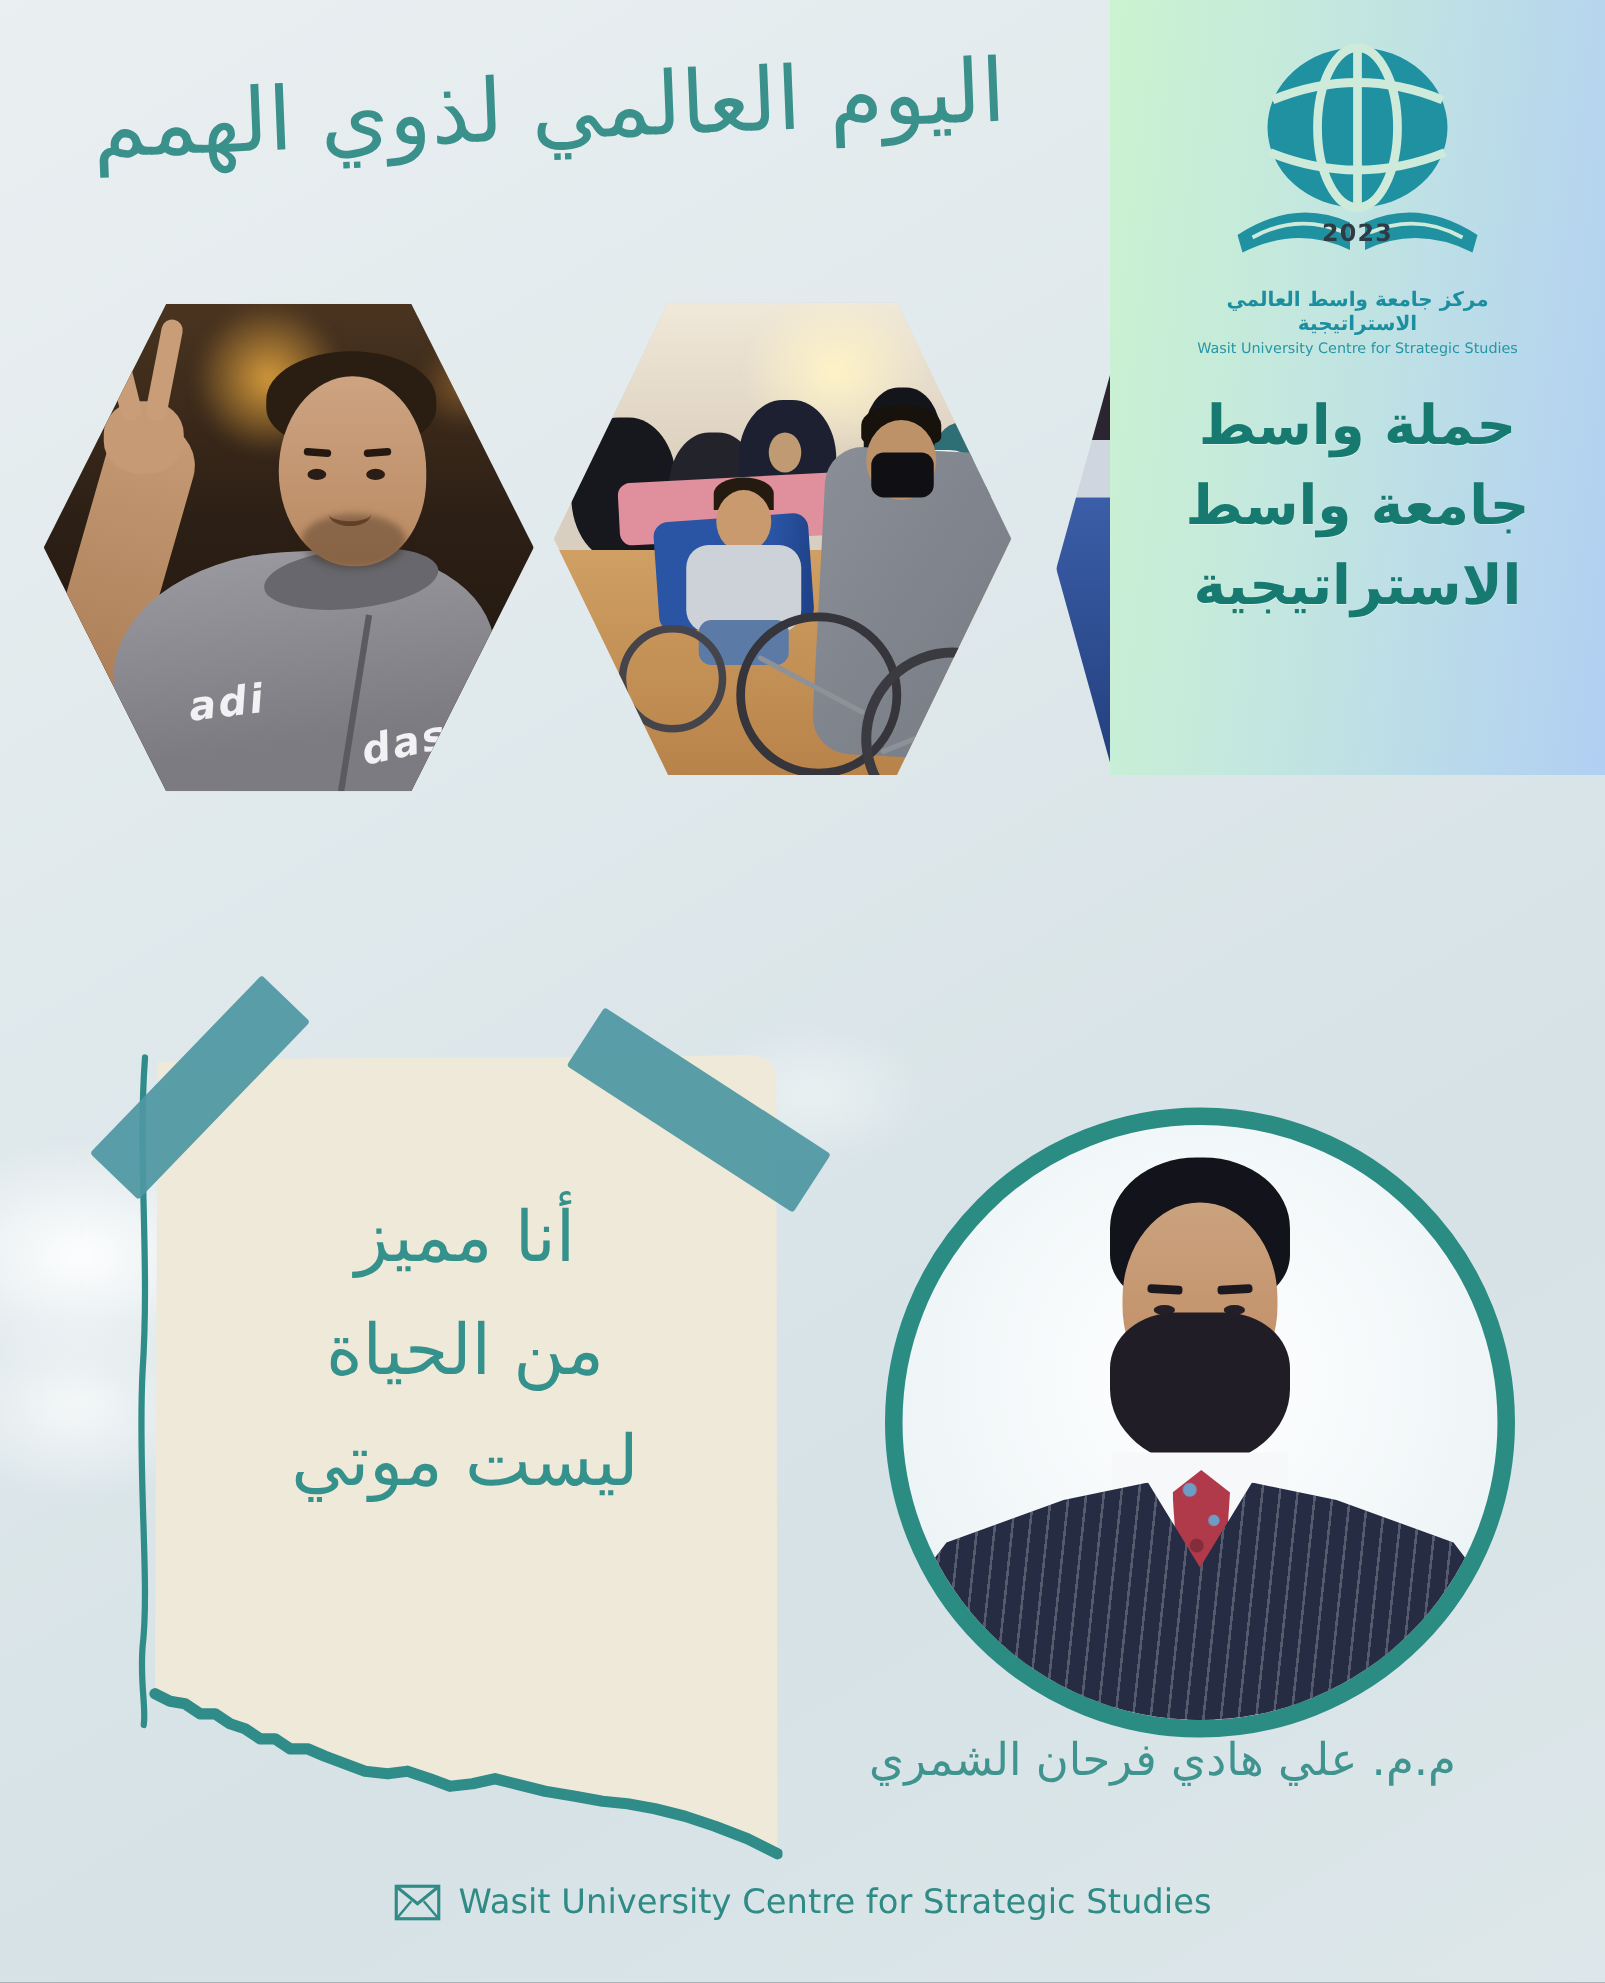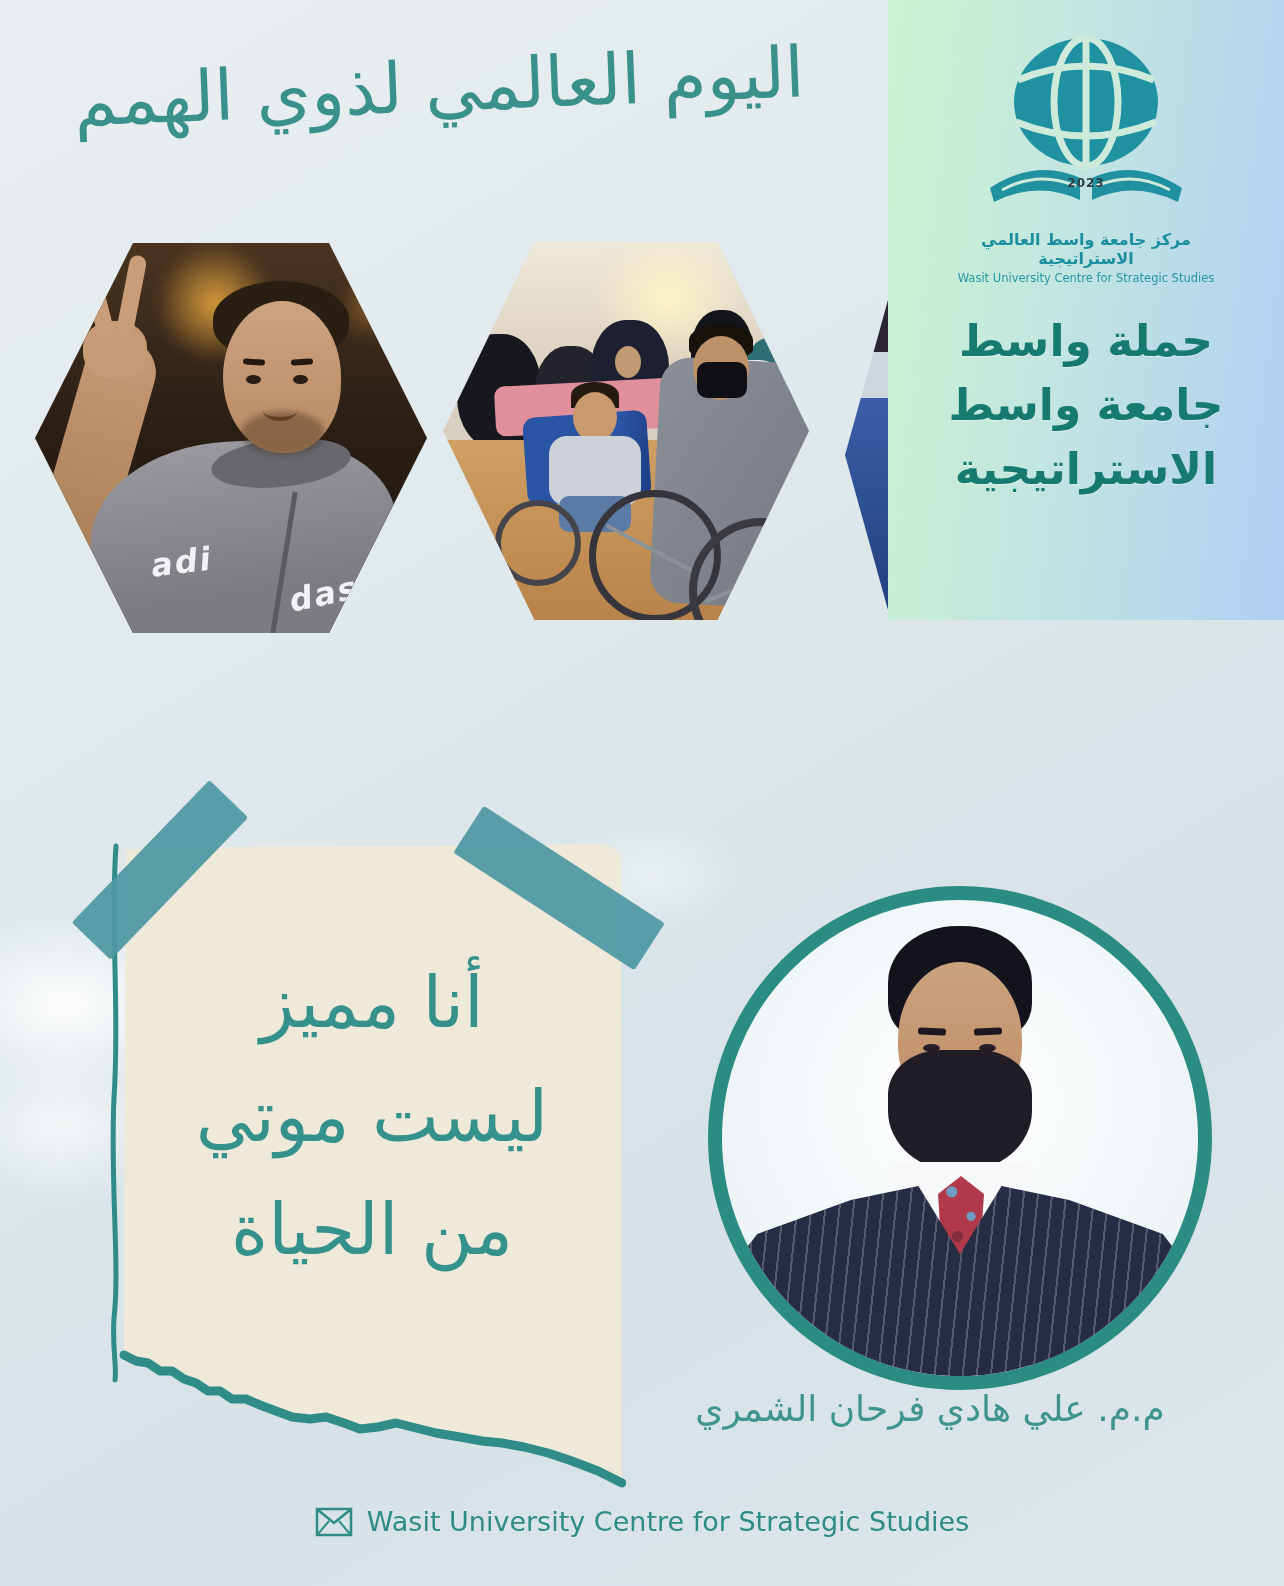--- a/index.html
+++ b/index.html
@@ -15,21 +15,21 @@
   .cloud3{left:560px;top:820px;width:180px;height:110px;opacity:.45;}
 
   
   .panel{
     position:absolute;left:888px;top:0;width:396px;height:620px;z-index:6;
     background:linear-gradient(97deg,#cbf3d0 0%,#c3e7df 40%,#b1cff3 100%);
     text-align:center;
   }
   .logo-wrap{margin:30px auto 0;width:300px;}
   .logo-globe{display:block;margin:0 auto;}
-  .logo-year{position:absolute;left:0;right:0;top:176px;font-size:12px;font-weight:bold;color:#2e3b44;letter-spacing:1px;}
+  .logo-year{position:absolute;left:0;right:0;top:176px;font-size:19px;font-weight:bold;color:#2e3b44;letter-spacing:1px;}
   .logo-ar{font-size:16px;font-weight:bold;color:#1b8fa0;margin-top:4px;direction:rtl;}
   .logo-en{font-size:11.5px;color:#2596a5;margin-top:3px;}
   .campaign{margin-top:24px;direction:rtl;color:#177a70;font-weight:bold;font-size:44px;line-height:1.45;text-shadow:0 1px 0 rgba(255,255,255,.4);}
 
   
   .title{
     position:absolute;left:10px;top:46px;width:860px;height:130px;z-index:2;
     direction:rtl;text-align:center;white-space:nowrap;
     font-size:70px;color:#3a908b;transform:rotate(-2.3deg);
   }
@@ -101,21 +101,21 @@
   .sv-mid{left:0;top:52px;width:43px;height:46px;background:#cfd6df;}
   .sv-blue{left:0;top:98px;width:43px;height:212px;background:linear-gradient(180deg,#3b5ea8,#23407e);}
 
   
   .slogan{position:absolute;left:40px;top:694px;width:1204px;z-index:2;
     direction:rtl;text-align:center;white-space:nowrap;font-size:58px;color:#3a908b;}
 
   
   .note{position:absolute;left:106px;top:838px;width:520px;height:670px;z-index:5;}
   .note-text{position:absolute;left:36px;top:108px;width:460px;direction:rtl;text-align:center;
-    font-size:71px;line-height:1.6;color:#35918b;}
+    font-size:56px;line-height:1.6;color:#35918b;}
   .tape{position:absolute;background:rgba(77,151,161,.93);z-index:7;border-radius:3px;}
   .tape-left{left:61px;top:843px;width:198px;height:54px;transform:rotate(-46deg);}
   .tape-right{left:451px;top:860px;width:216px;height:56px;transform:rotate(33deg);}
 
   
   .portrait{position:absolute;left:708px;top:886px;width:476px;height:476px;z-index:4;
     border:14px solid #2b8c83;border-radius:50%;overflow:hidden;
     background:radial-gradient(circle at 50% 42%,#ffffff 0%,#f0f6f8 60%,#e3ecef 100%);}
   .pt-hair{left:166px;top:26px;width:144px;height:118px;background:#13131b;border-radius:48% 48% 34% 34%;}
   .pt-face{left:176px;top:62px;width:124px;height:154px;background:linear-gradient(180deg,#caa27e,#c08c64);border-radius:50% 50% 46% 46%;}
@@ -251,22 +251,22 @@
                L170,573 L154,567 L140,561 L126,561 L114,553 L102,553 L90,545 L78,541
                L66,533 L54,533 L42,525 L30,523 L18,517 Z" fill="#efe9da"></path>
       <path d="M18,517 L30,523 L42,525 L54,533 L66,533 L78,541 L90,545 L102,553 L114,553
                L126,561 L140,561 L154,567 L170,573 L186,579 L204,581 L220,579 L238,585
                L254,591 L272,589 L290,585 L310,590 L330,595 L354,599 L376,603 L396,605
                L418,609 L442,615 L466,623 L492,633 L516,645" fill="none" stroke="#2f8c88" stroke-width="9" stroke-linecap="round" stroke-linejoin="round"></path>
       <path d="M10,8 C4,90 14,170 8,260 C4,340 14,430 8,480 C6,510 11,528 9,542" fill="none" stroke="#2f8c88" stroke-width="5" stroke-linecap="round"></path>
     </svg>
     <div class="note-text">
       <div>أنا مميز</div>
+      <div>من الحياة</div>
       <div>ليست موتي</div>
-      <div>من الحياة</div>
     </div>
   </div>
   <div class="tape tape-left"></div>
   <div class="tape tape-right"></div>
 
   <div class="portrait">
     <div class="abs pt-hair"></div>
     <div class="abs pt-neck"></div>
     <div class="abs pt-face"></div>
     <div class="abs pt-brow pt-brow1"></div>

